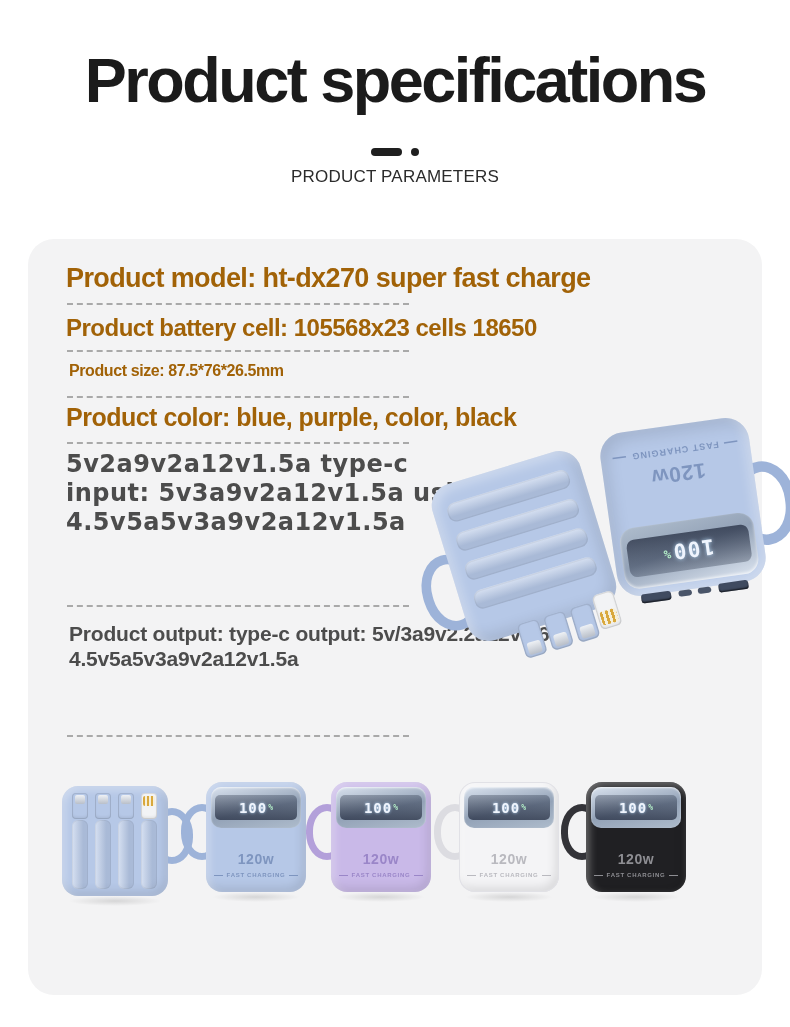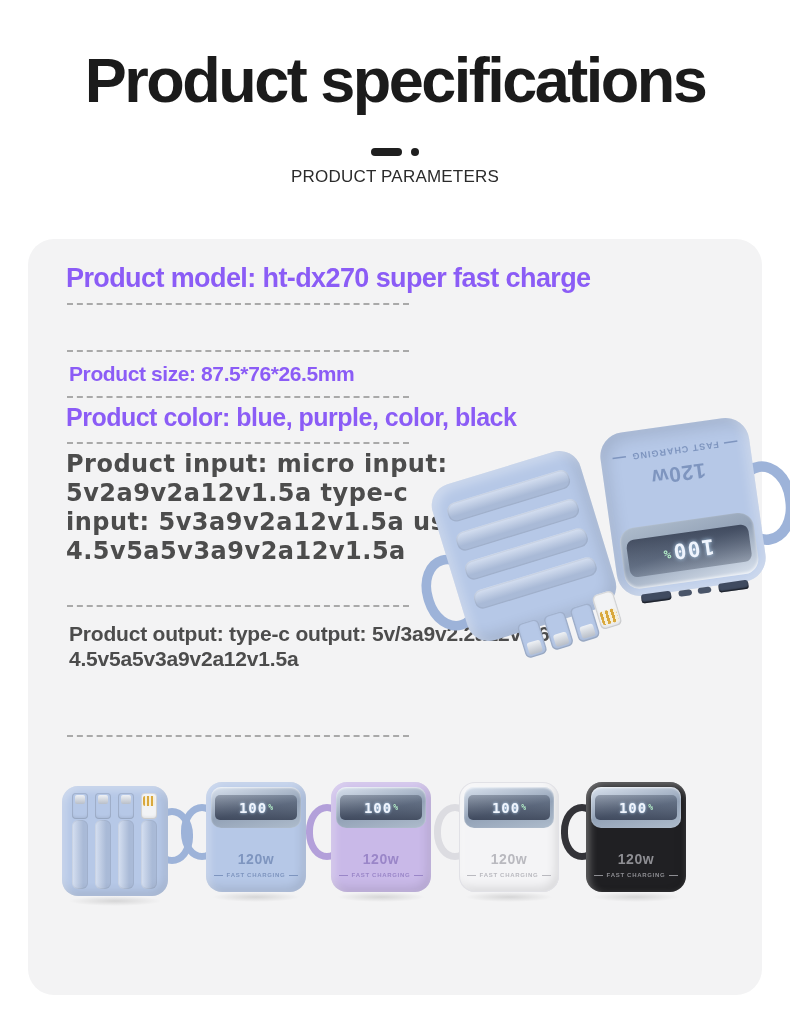--- a/index.html
+++ b/index.html
@@ -26,24 +26,24 @@
     position:absolute; top:167px; left:0; width:790px;
     text-align:center; font-size:17px; font-weight:400;
     color:#2b2b2b; letter-spacing:0.2px;
   }
 
   
   .card {
     position:absolute; left:28px; top:239px; width:734px; height:756px;
     border-radius:26px; background:#f3f3f4;
   }
-  .spec { position:absolute; white-space:nowrap; font-weight:700; color:#8b5cf6; }
+  .spec { position:absolute; white-space:nowrap; font-weight:700; color:#a16207; }
   .spec-model   { left:38px; top:24px;  font-size:27px; letter-spacing:-0.6px; }
   .spec-battery { left:38px; top:75px;  font-size:24px; letter-spacing:-0.5px; }
-  .spec-size    { left:41px; top:123px; font-size:21px; letter-spacing:-0.4px; }
+  .spec-size    { left:41px; top:123px; font-size:16px; letter-spacing:-0.4px; }
   .spec-color   { left:38px; top:164px; font-size:25px; letter-spacing:-0.5px; }
 
   .spec-block { position:absolute; font-weight:700; color:#4c4c4c; }
   .spec-block div { white-space:nowrap; }
   .spec-input  {
     left:38px; top:211px; font-size:24px; line-height:29px;
     font-family:"DejaVu Sans", sans-serif; letter-spacing:0.5px;
   }
   .spec-output {
     left:41px; top:382px; font-size:21px; line-height:25px;
@@ -183,30 +183,30 @@
   <span class="dot"></span>
 </div>
 
 <div class="page-subtitle">PRODUCT PARAMETERS</div>
 
 <section class="card" style="background-color: rgb(243, 243, 244);">
 
   <h2 class="spec spec-model">Product model: ht-dx270 super fast charge</h2>
   <div class="dots d1"></div>
 
+  <h2 class="spec spec-battery">Product battery cell: 105568x23 cells 18650</h2>
   <div class="dots d2"></div>
 
   <h2 class="spec spec-size">Product size: 87.5*76*26.5mm</h2>
   <div class="dots d3"></div>
 
   <h2 class="spec spec-color">Product color: blue, purple, color, black</h2>
   <div class="dots d4"></div>
 
   <div class="spec-block spec-input">
-    <div>Product input: micro input:</div>
     <div>5v2a9v2a12v1.5a type-c</div>
     <div>input: 5v3a9v2a12v1.5a usb</div>
     <div>4.5v5a5v3a9v2a12v1.5a</div>
   </div>
   <div class="dots d5"></div>
 
   <div class="spec-block spec-output">
     <div>Product output: type-c output: 5v/3a9v2.2a12v1.6a</div>
     <div>4.5v5a5v3a9v2a12v1.5a</div>
   </div>

